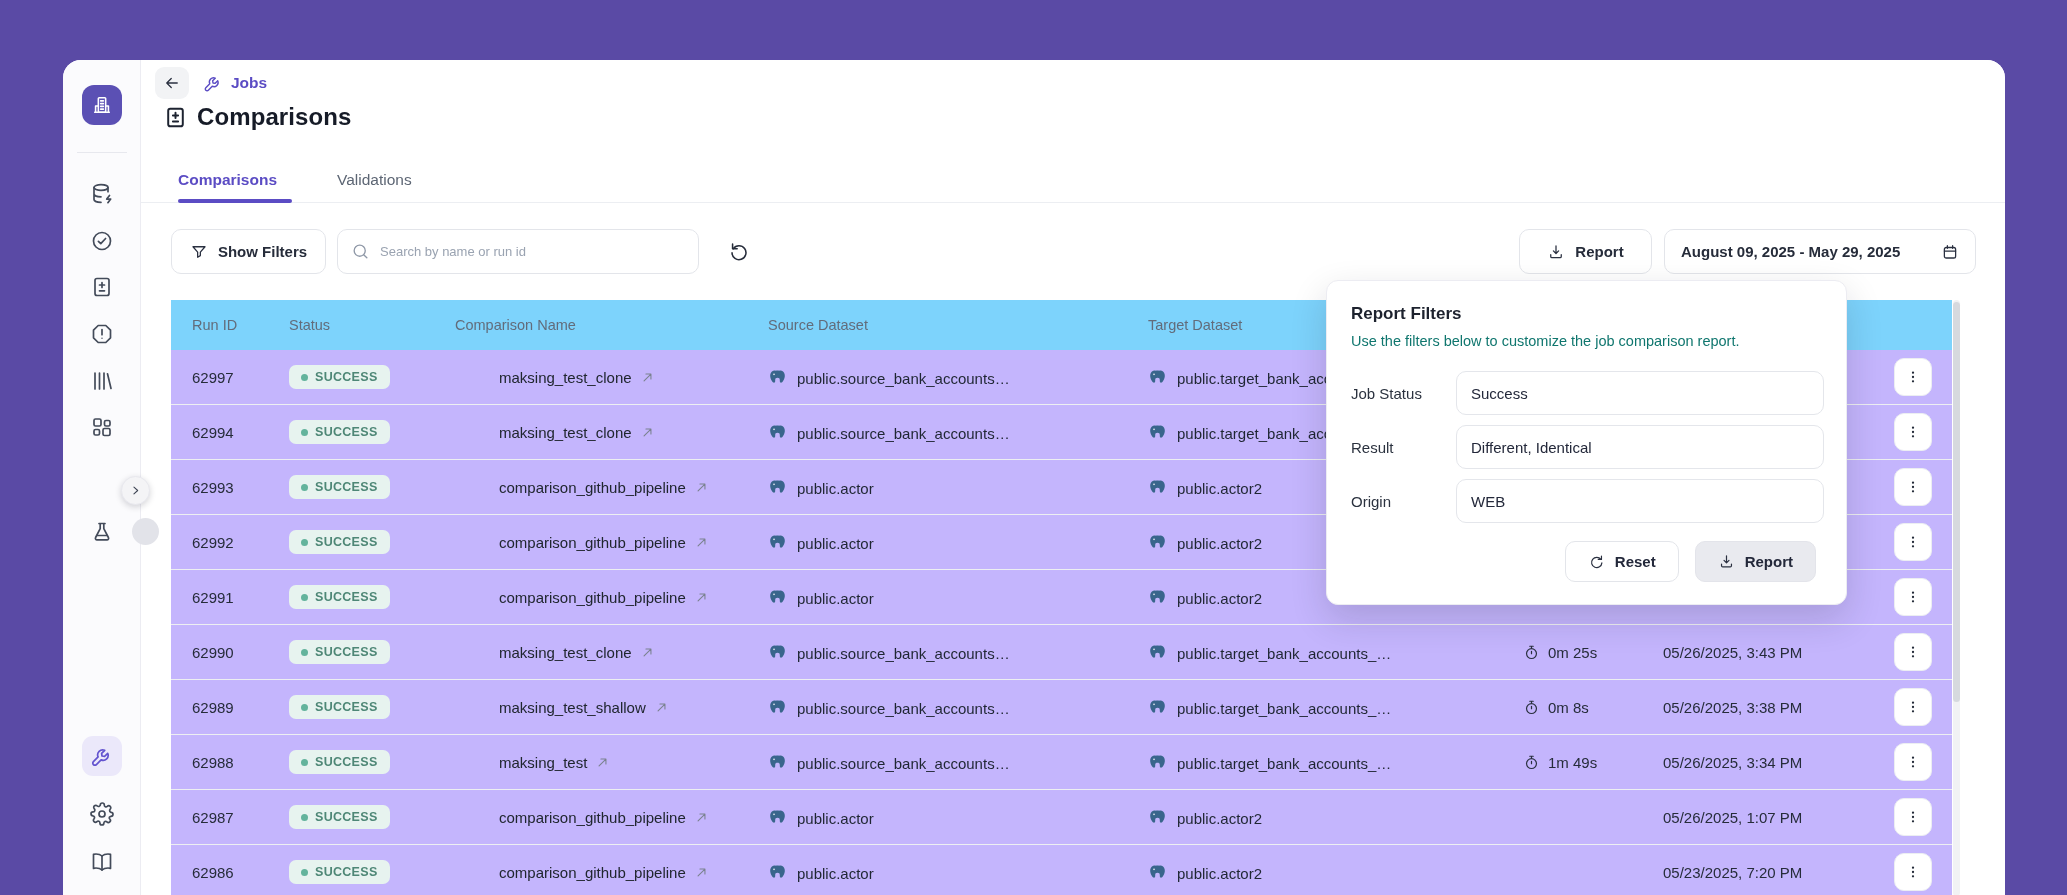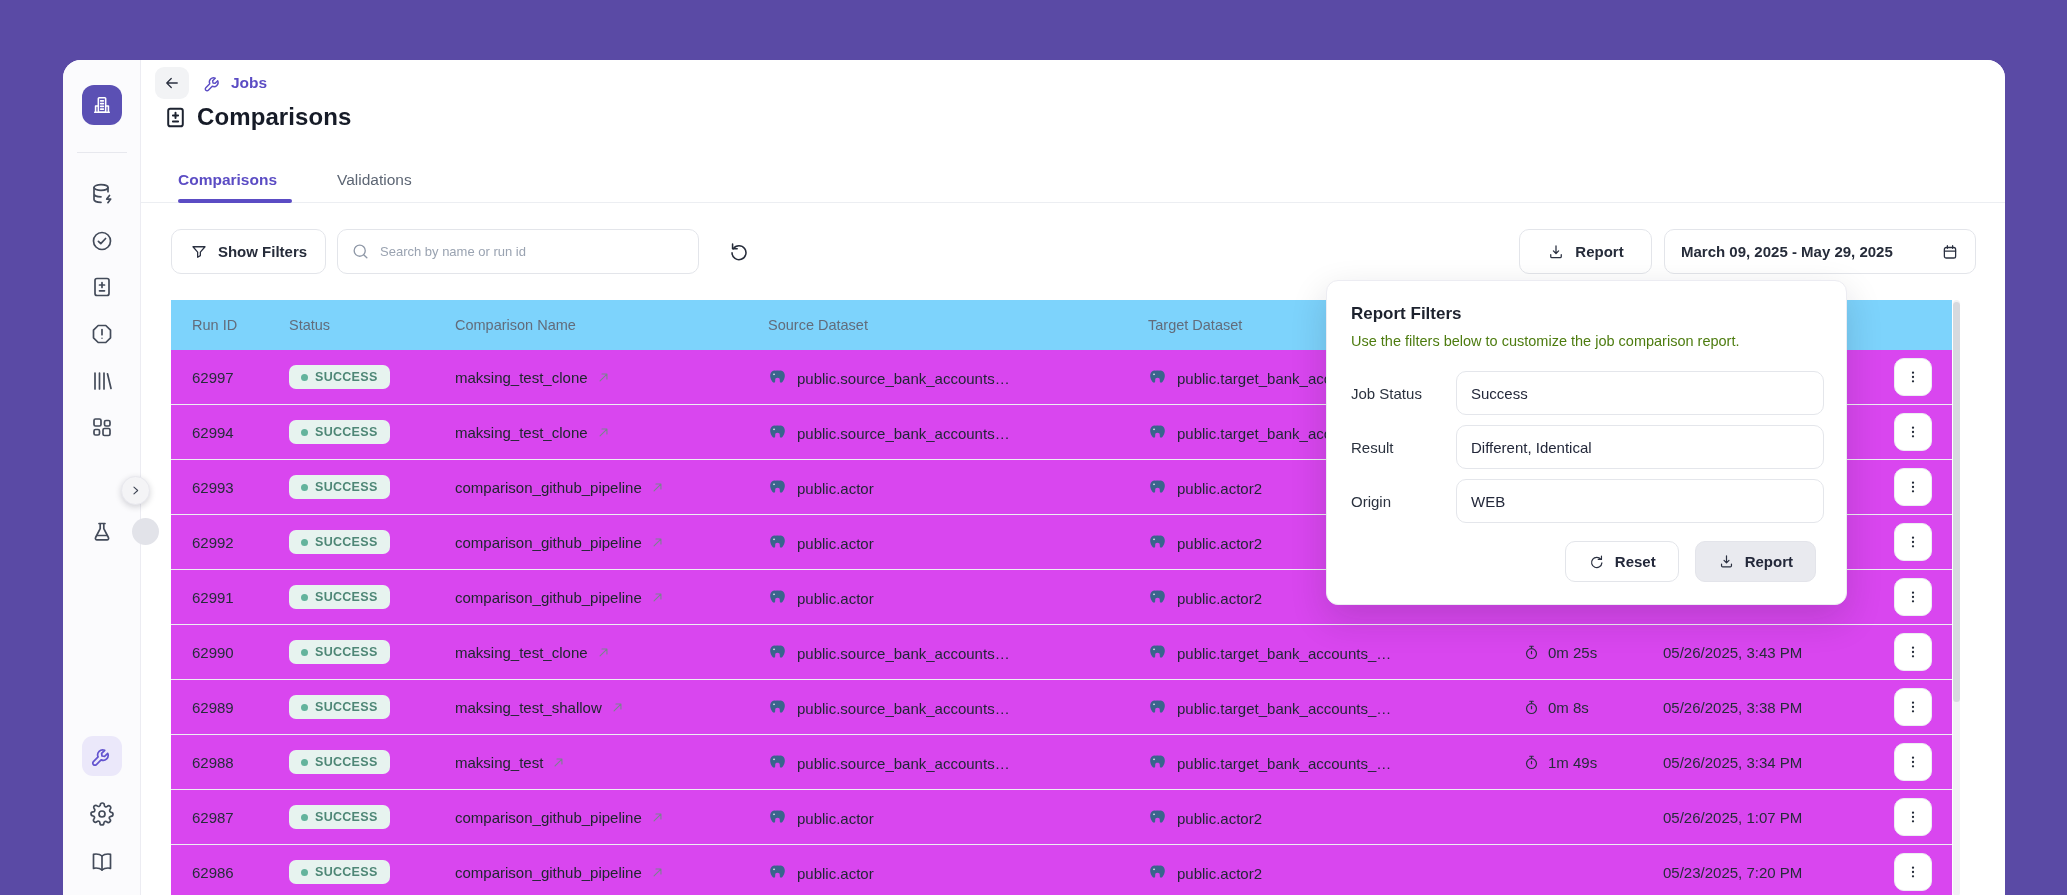--- a/index.html
+++ b/index.html
@@ -62,48 +62,48 @@
   .searchbox .mag { position:absolute; left:14px; top:13px; width:19px; height:19px; color:#8f98a7; }
   .refresh-btn { position:absolute; left:586px; top:180px; width:24px; height:24px; background:none; border:none; cursor:pointer; color:#262c3a; }
   .refresh-btn svg { width:22px; height:22px; stroke:currentColor; }
   .report-btn { position:absolute; left:1378px; top:169px; width:133px; height:45px; }
   .date-btn { position:absolute; left:1523px; top:169px; width:312px; height:45px; justify-content:space-between; padding:0 16px; font-weight:600; }
 
   
   .table { position:absolute; left:30px; top:240px; width:1781px; }
   .thead, .tr { display:grid; grid-template-columns:118px 166px 313px 380px 375px 140px 211px 1fr; align-items:center; }
   .thead { height:50px; background:#7dd3fc; color:#626c7b; font-size:14.5px; font-weight:400; }
-  .tr { height:55px; border-bottom:1px solid #edeff2; background:#d946ef; }
+  .tr { height:55px; border-bottom:1px solid #edeff2; background:#c4b5fd; }
   .td, .th { overflow:hidden; white-space:nowrap; }
   .th.run, .td.run { padding-left:21px; }
   .td.run { font-size:15px; color:#262c3a; }
   .badge { display:inline-flex; align-items:center; gap:7px; background:#e7f3ef; color:#4e8776;
            border-radius:7px; padding:5px 12px; font-size:12.5px; font-weight:700; letter-spacing:.3px; }
   .badge .dot { width:7px; height:7px; border-radius:50%; background:#63b39c; }
-  .td.name { display:flex; align-items:center; gap:8px; font-size:15px; color:#20262f; }
+  .td.name { display:flex; align-items:center; gap:8px; font-size:15px; color:#20262f;margin-left:44px; }
   .td.name .ext { width:15px; height:15px; stroke:#7a828f; flex:0 0 auto; }
   .td.ds { display:flex; align-items:flex-end; gap:10px; font-size:15px; color:#1f2633; }
   .pg { width:19px; height:19px; flex:0 0 auto; }
   .td.dur { display:flex; align-items:center; gap:8px; font-size:15px; color:#262c3a; }
   .td.dur svg { width:17px; height:17px; stroke:#2a3040; flex:0 0 auto; }
   .td.created { font-size:15px; color:#262c3a; }
   .td.act { display:flex; justify-content:center; }
   .dots-btn { width:38px; height:38px; border:1px solid #eceef2; border-radius:10px; background:#fff;
               display:flex; align-items:center; justify-content:center; cursor:pointer; }
   .dots-btn svg { width:16px; height:16px; fill:#232a38; }
 
   .scroll-track { position:absolute; left:1812px; top:240px; width:7px; height:596px; background:#f1f2f4; border-radius:4px; }
   .scroll-thumb { position:absolute; left:0; top:2px; width:7px; height:400px; background:#d6d9de; border-radius:4px; }
 
   
   .popover { position:absolute; left:1185px; top:220px; width:521px; height:325px; background:#fff;
              border:1px solid #ececf2; border-radius:12px; box-shadow:0 14px 36px rgba(24,27,40,.16);
              z-index:30; padding:23px 24px; }
   .pop-title { font-size:17px; font-weight:700; color:#1d222e; }
-  .pop-sub { margin-top:9px; font-size:14.5px; color:#4d7c0f; }
+  .pop-sub { margin-top:9px; font-size:14.5px; color:#0f766e; }
   .pop-row { position:absolute; left:24px; width:473px; height:44px; display:flex; align-items:center; }
   .pop-label { width:105px; font-size:15px; color:#2b323f; font-weight:500; }
   .pop-input { width:368px; height:44px; border:1px solid #e4e6eb; border-radius:10px; display:flex;
                align-items:center; padding:0 14px; font-size:15px; color:#23283a; cursor:pointer; background:#fff; }
   .pop-footer { position:absolute; right:30px; bottom:22px; display:flex; gap:16px; }
   .pop-btn { height:41px; display:inline-flex; align-items:center; gap:10px; border-radius:10px;
              font-size:15px; font-weight:600; color:#23283a; cursor:pointer; padding:0 22px; }
   .pop-btn.reset { background:#fff; border:1px solid #e3e5ea; }
   .pop-btn.report { background:#e9eaef; border:1px solid #e3e4ea; }
   .pop-btn svg { width:17px; height:17px; stroke:#2a3040; }
@@ -247,21 +247,21 @@
       </button>
 
       <button class="btn report-btn">
         <svg class="ln" viewBox="0 0 24 24">
             <path d="M12 4v9.5M8.5 10.5l3.5 3.5 3.5-3.5"></path>
             <path d="M5 15.5V18a1.6 1.6 0 0 0 1.6 1.6h10.8A1.6 1.6 0 0 0 19 18v-2.5"></path>
           </svg>
         <span>Report</span>
       </button>
       <button class="btn date-btn">
-        <span>March 09, 2025 - May 29, 2025</span>
+        <span>August 09, 2025 - May 29, 2025</span>
         <svg class="ln" viewBox="0 0 24 24">
             <rect x="4.5" y="6" width="15" height="14" rx="2.5"></rect>
             <path d="M4.5 10.8h15M8.5 3.5V7M15.5 3.5V7"></path>
           </svg>
       </button>
 
       <div class="table">
         <div class="thead">
           <div class="th run">Run ID</div>
           <div class="th">Status</div>

